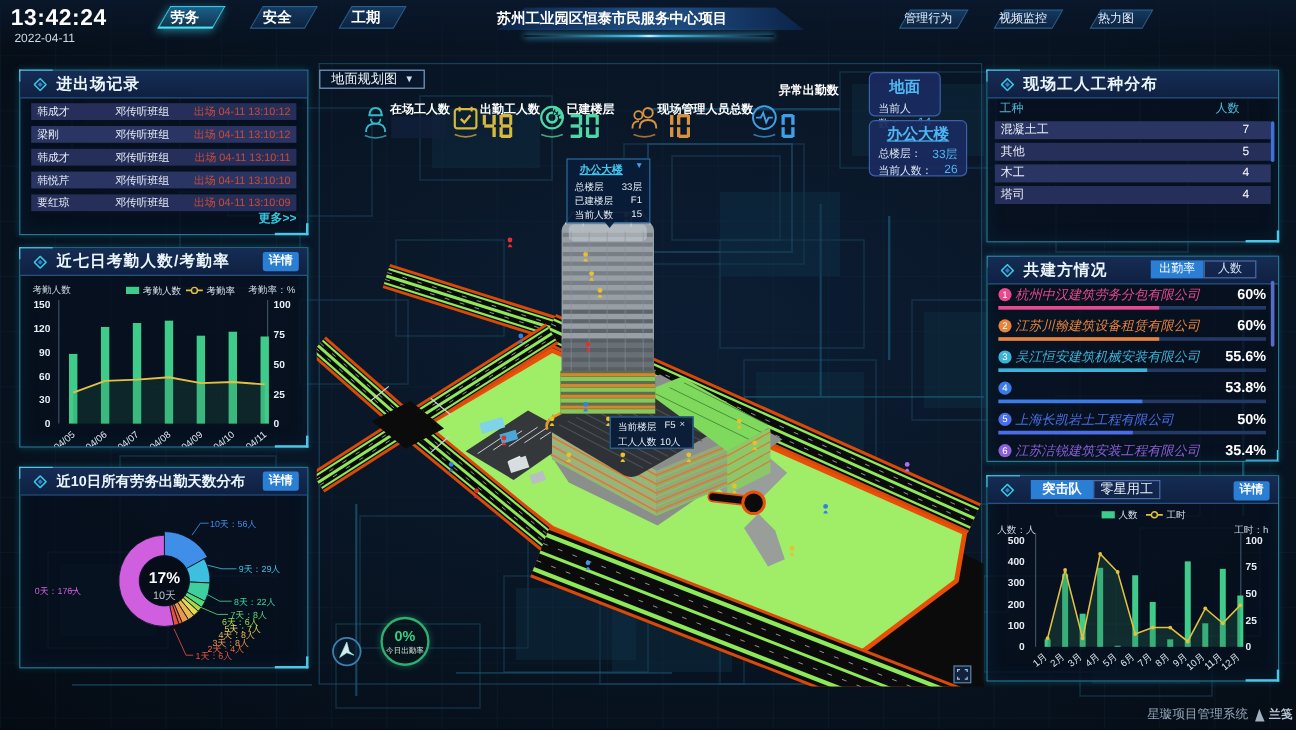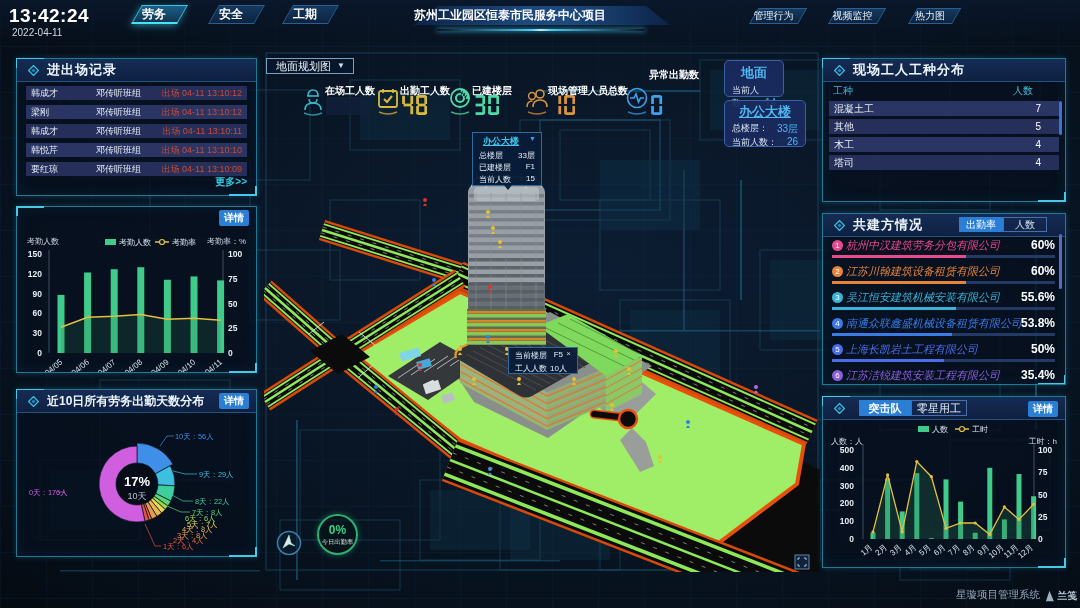--- a/index.html
+++ b/index.html
@@ -395,20 +395,27 @@
         <div style="position:relative;height:14px;margin-bottom:5px;background:#262f5a;color:#e8eef6;font-size:9px;line-height:14px;">
           <span style="position:absolute;left:5px;">要红琼</span>
           <span style="position:absolute;left:70px;">邓传听班组</span>
           <span style="position:absolute;right:5px;color:#cd4a35;padding-left:33px;">出场 04-11 13:10:09</span>
         </div>
       </div>
  <div style="position:absolute;right:9px;bottom:6px;color:#35c9e0;font-size:10px;font-weight:bold;">更多&gt;&gt;</div>
 </div>
 
 <div class="panel" id="p2" style="left:16px;top:206px;width:241px;height:167px;">
+ <div class="phead">
+        <svg class="dicon" viewBox="0 0 12 12">
+          <rect x="2.2" y="2.2" width="7.6" height="7.6" fill="none" stroke="#35c9e0" stroke-width="1.4" transform="rotate(45 6 6)"></rect>
+          <rect x="4.4" y="4.4" width="3.2" height="3.2" fill="#2a7fd4" transform="rotate(45 6 6)"></rect>
+        </svg>
+        <span class="ptitle">近七日考勤人数/考勤率</span>
+      </div>
  <div class="btn-detail">详情</div>
  <svg id="chart7" width="239" height="140" viewBox="0 0 239 140" style="position:absolute;left:0;top:25px;">
         <rect x="88" y="7" width="11" height="6" fill="#3fcb8a"></rect>
         <text x="102" y="13" fill="#d8e4ee" font-size="8" font-family="Liberation Sans">考勤人数</text>
         <line x1="138" y1="10" x2="152" y2="10" stroke="#e3c040" stroke-width="1.5"></line>
         <circle cx="145" cy="10" r="2.5" fill="#0c1a2e" stroke="#e3c040" stroke-width="1.2"></circle>
         <text x="155" y="13" fill="#d8e4ee" font-size="8" font-family="Liberation Sans">考勤率</text>
         <text x="10" y="12" fill="#cfdce8" font-size="8" font-family="Liberation Sans">考勤人数</text>
         <text x="229" y="12" fill="#cfdce8" font-size="8" text-anchor="end" font-family="Liberation Sans">考勤率：%</text>
         <text x="25" y="124" fill="#e6edf4" font-size="8.5" text-anchor="end" font-weight="bold" font-family="Liberation Sans">0</text>
@@ -534,21 +541,20 @@
         </div>
         <div style="position:relative;height:26px;margin:0 10px 0 9px;">
           <div style="position:absolute;left:0;top:2px;width:11px;height:11px;border-radius:50%;background:#3bb3d8;color:#fff;font-size:8px;text-align:center;line-height:11px;">3</div>
           <div style="position:absolute;left:14px;top:0;color:#3bb3d8;font-size:11px;font-style:italic;white-space:nowrap;">吴江恒安建筑机械安装有限公司</div>
           <div style="position:absolute;right:0;top:0;color:#fff;font-size:12px;font-weight:bold;">55.6%</div>
           <div style="position:absolute;left:0;top:17px;right:0;height:2.5px;background:#243a66;"></div>
           <div style="position:absolute;left:0;top:16.5px;width:55.60000000000001%;height:3px;background:#3bb3d8;"></div>
         </div>
         <div style="position:relative;height:26px;margin:0 10px 0 9px;">
           <div style="position:absolute;left:0;top:2px;width:11px;height:11px;border-radius:50%;background:#3a7be8;color:#fff;font-size:8px;text-align:center;line-height:11px;">4</div>
-          <div style="position:absolute;left:14px;top:0;color:#3a7be8;font-size:11px;font-style:italic;white-space:nowrap;">南通众联鑫盛机械设备租赁有限公司</div>
           <div style="position:absolute;right:0;top:0;color:#fff;font-size:12px;font-weight:bold;">53.8%</div>
           <div style="position:absolute;left:0;top:17px;right:0;height:2.5px;background:#243a66;"></div>
           <div style="position:absolute;left:0;top:16.5px;width:53.800000000000004%;height:3px;background:#3a7be8;"></div>
         </div>
         <div style="position:relative;height:26px;margin:0 10px 0 9px;">
           <div style="position:absolute;left:0;top:2px;width:11px;height:11px;border-radius:50%;background:#4a6de8;color:#fff;font-size:8px;text-align:center;line-height:11px;">5</div>
           <div style="position:absolute;left:14px;top:0;color:#4a6de8;font-size:11px;font-style:italic;white-space:nowrap;">上海长凯岩土工程有限公司</div>
           <div style="position:absolute;right:0;top:0;color:#fff;font-size:12px;font-weight:bold;">50%</div>
           <div style="position:absolute;left:0;top:17px;right:0;height:2.5px;background:#243a66;"></div>
           <div style="position:absolute;left:0;top:16.5px;width:50%;height:3px;background:#4a6de8;"></div>

